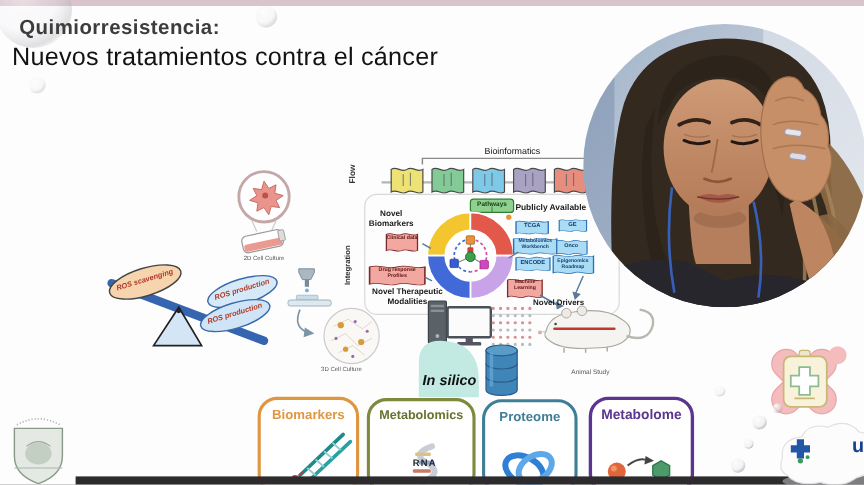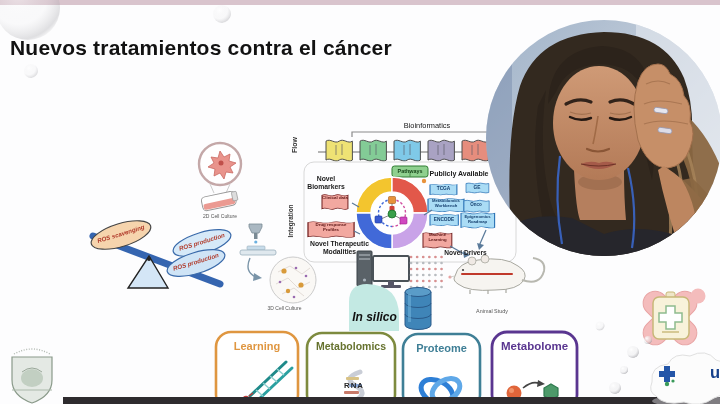--- a/index.html
+++ b/index.html
@@ -6,21 +6,21 @@
   .stage{position:relative;width:720px;height:404px;background:#fdfdfe;overflow:hidden;
          font-family:"Liberation Sans",sans-serif;}
   .topstrip{position:absolute;left:0;top:0;width:720px;height:5px;background:#d9c4cd;z-index:1;}
   .botstrip{position:absolute;left:63px;top:397px;width:657px;height:7px;background:#2e2b2e;z-index:3;}
   .art{position:absolute;left:0;top:0;z-index:1;}
   .lbl{position:absolute;z-index:2;text-align:center;line-height:1.12;color:#222;
        font-family:"Liberation Sans",sans-serif;white-space:normal;}
   .rot90{transform:rotate(-90deg);transform-origin:0 0;}
   .rot17{transform:rotate(-17deg);}
   .title1{font-size:17px;font-weight:600;color:#3c3c3c;letter-spacing:.4px;text-align:left;}
-  .title2{font-size:21px;font-weight:700;color:#121212;letter-spacing:.2px;text-align:left;}
+  .title2{font-size:21px;font-weight:400;color:#121212;letter-spacing:.2px;text-align:left;}
   .webcam{position:absolute;left:486px;top:20px;width:236px;height:236px;border-radius:50%;
           overflow:hidden;z-index:5;}
   .toplayer{position:absolute;z-index:4;}
   .logoTxt{position:absolute;left:682px;top:363px;font-size:16.5px;font-weight:800;
            color:#16418c;z-index:5;letter-spacing:.5px;margin-left:28px;}
 </style>
 </head>
 <body>
 
 <div class="stage">
@@ -209,20 +209,21 @@
     </g>
     <g>
       <circle cx="514" cy="393" r="7.5" fill="#e0653a"></circle>
       <circle cx="511.5" cy="390.5" r="2.5" fill="#f0936a"></circle>
       <path d="M523,388 Q533,380 540,384" stroke="#444" stroke-width="1.6" fill="none"></path>
       <path d="M538,380 l7,4 -8,3 Z" fill="#444"></path>
       <path d="M551,384 l7,4 v8 l-7,4 -7,-4 v-8 Z" fill="#4d9a6a" stroke="#2e7a4e" stroke-width="1.2"></path>
     </g>
   </svg>
 
+  <div class="lbl title1" style="left:16px;top:13px;width:300px;">Quimiorresistencia:</div>
   <div class="lbl title2" style="left:10px;top:36px;width:460px;">Nuevos tratamientos contra el cáncer</div>
 
   <div class="lbl rot90" style="left:291px;top:158px;width:26px;font-size:7px;font-weight:700;color:#333;">Flow</div>
   <div class="lbl" style="left:378px;top:122px;width:98px;font-size:7.4px;font-weight:400;color:#161616;">Bioinformatics</div>
   <div class="lbl rot90" style="left:287px;top:248px;width:54px;font-size:6.4px;font-weight:700;color:#333;">Integration</div>
 
   <div class="lbl" style="left:299px;top:175px;width:54px;font-size:6.8px;font-weight:800;color:#1a1a1a;">Novel Biomarkers</div>
   <div class="lbl" style="left:392px;top:168px;width:36px;font-size:5.4px;font-weight:700;color:#17441a;">Pathways</div>
   <div class="lbl" style="left:419px;top:170px;width:80px;font-size:7px;font-weight:800;color:#1a1a1a;">Publicly Available</div>
 
@@ -243,21 +244,21 @@
   <div class="lbl" style="left:198px;top:214px;width:44px;font-size:5px;color:#555;">2D Cell Culture</div>
   <div class="lbl" style="left:261px;top:306px;width:47px;font-size:5px;color:#555;">3D Cell Culture</div>
   <div class="lbl" style="left:466px;top:308px;width:52px;font-size:5.4px;color:#555;">Animal Study</div>
   <div class="lbl" style="left:351px;top:311px;width:47px;font-size:12px;font-style:italic;font-weight:700;color:#111;">In silico</div>
   <div class="lbl" style="left:338px;top:362px;width:32px;font-size:7.8px;font-weight:800;color:#262626;letter-spacing:1px;margin-top:20px;">RNA</div>
 
   <div class="lbl rot17" style="left:92px;top:231px;width:58px;font-size:6.2px;font-style:italic;font-weight:700;color:#b03a2a;">ROS scavenging</div>
   <div class="lbl rot17" style="left:173px;top:239px;width:58px;font-size:6.2px;font-style:italic;font-weight:700;color:#b03a2a;">ROS production</div>
   <div class="lbl rot17" style="left:167px;top:259px;width:58px;font-size:6.2px;font-style:italic;font-weight:700;color:#b03a2a;">ROS production</div>
 
-  <div class="lbl" style="left:218px;top:340px;width:78px;font-size:11px;font-weight:800;color:#df9640;">Learning</div>
+  <div class="lbl" style="left:218px;top:340px;width:78px;font-size:11px;font-weight:800;color:#df9640;">Biomarkers</div>
   <div class="lbl" style="left:309px;top:341px;width:84px;font-size:10.5px;font-weight:800;color:#66722e;">Metabolomics</div>
   <div class="lbl" style="left:406px;top:342px;width:71px;font-size:11px;font-weight:800;color:#3f7f96;">Proteome</div>
   <div class="lbl" style="left:495px;top:340px;width:79px;font-size:11.5px;font-weight:800;color:#5a3690;">Metabolome</div>
 
   <div class="botstrip"></div>
 
   <svg class="toplayer" style="left:4px;top:346px;width:56px;height:58px;" viewBox="4 346 56 58">
     <path d="M14,354 Q32,344 50,354" fill="none" stroke="#b0b8b0" stroke-width="1.4" stroke-dasharray="1 1.6"></path>
     <path d="M12,357 h40 v23 q0,16 -20,23 q-20,-7 -20,-23 Z" fill="#e4e9e4" stroke="#8a9a8a" stroke-width="1.2"></path>
     <ellipse cx="32" cy="378" rx="11" ry="9" fill="#c2cfc2"></ellipse>

